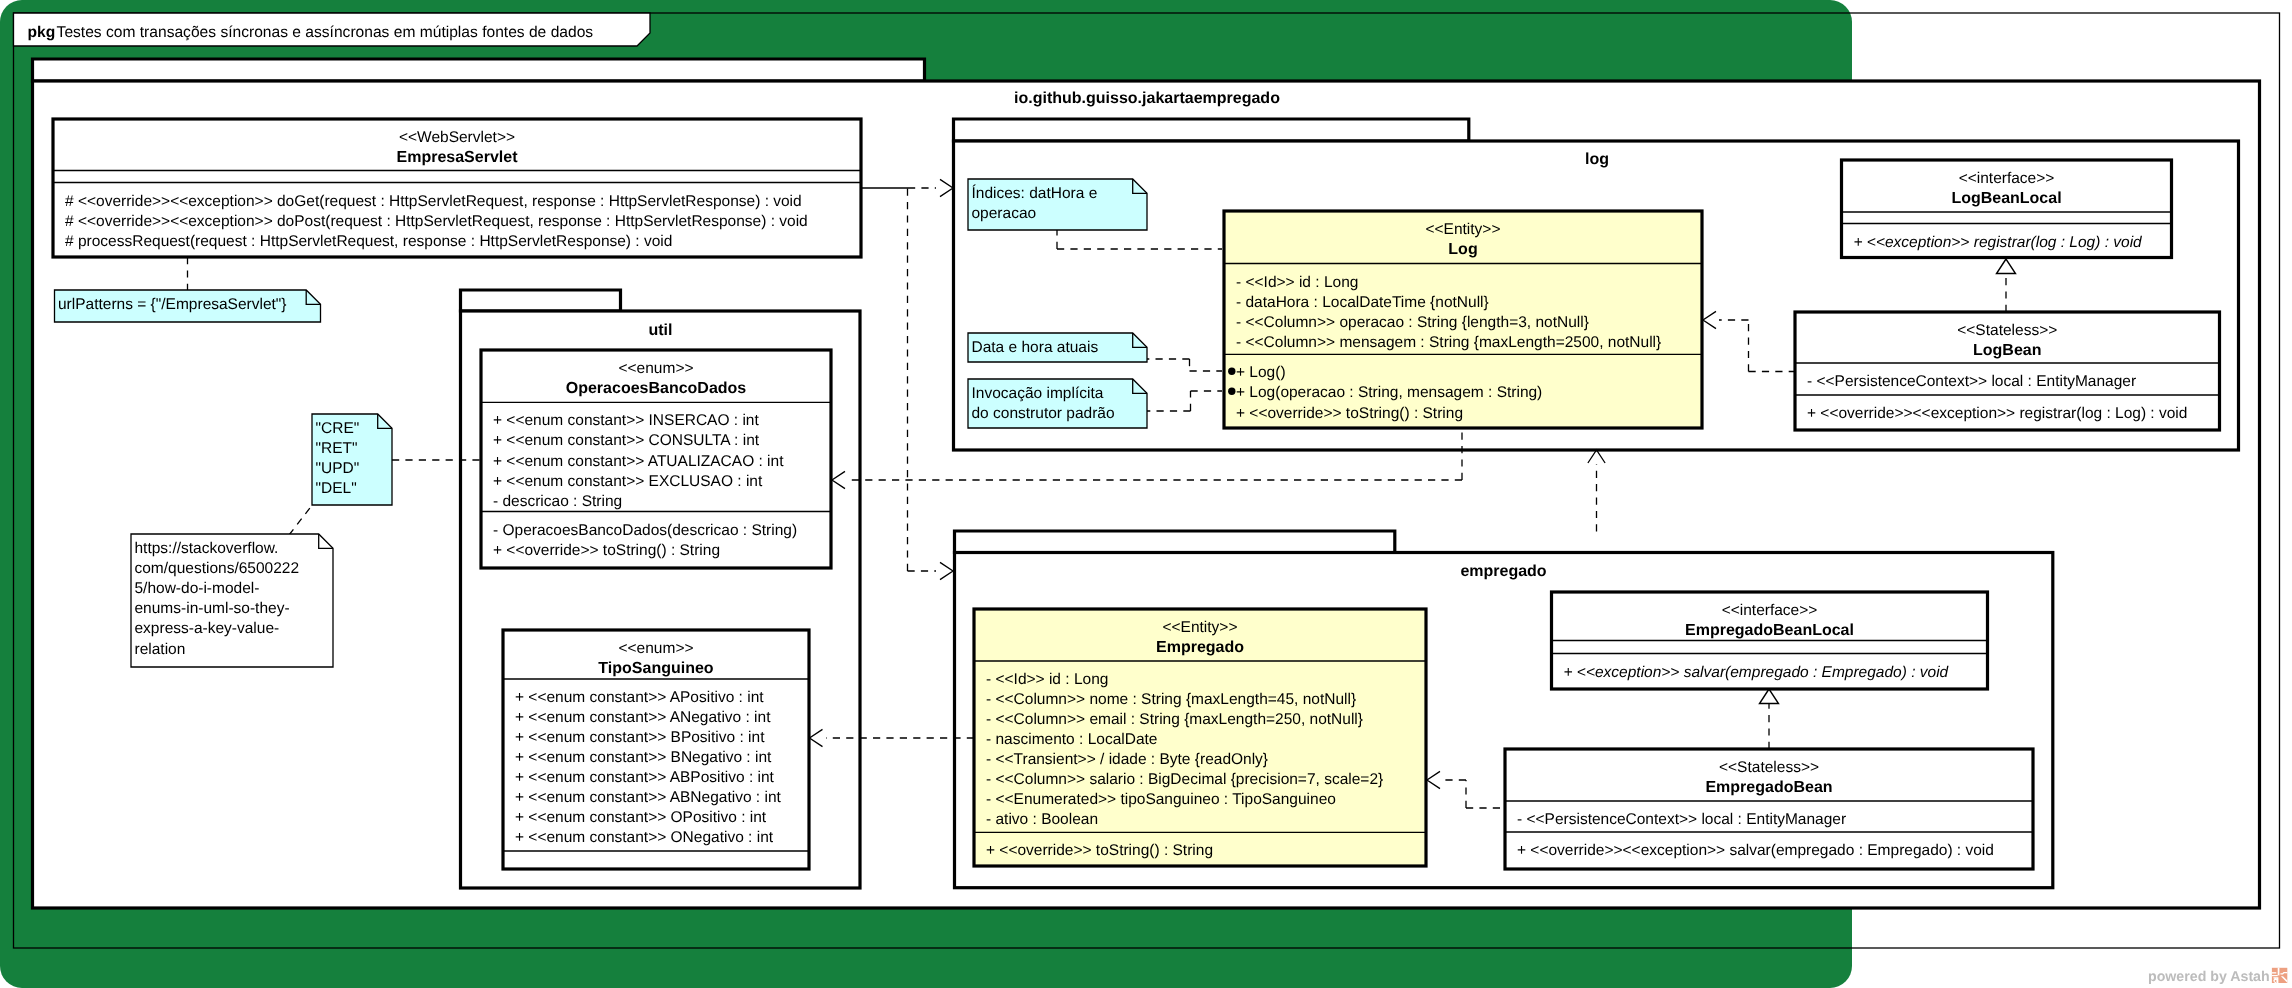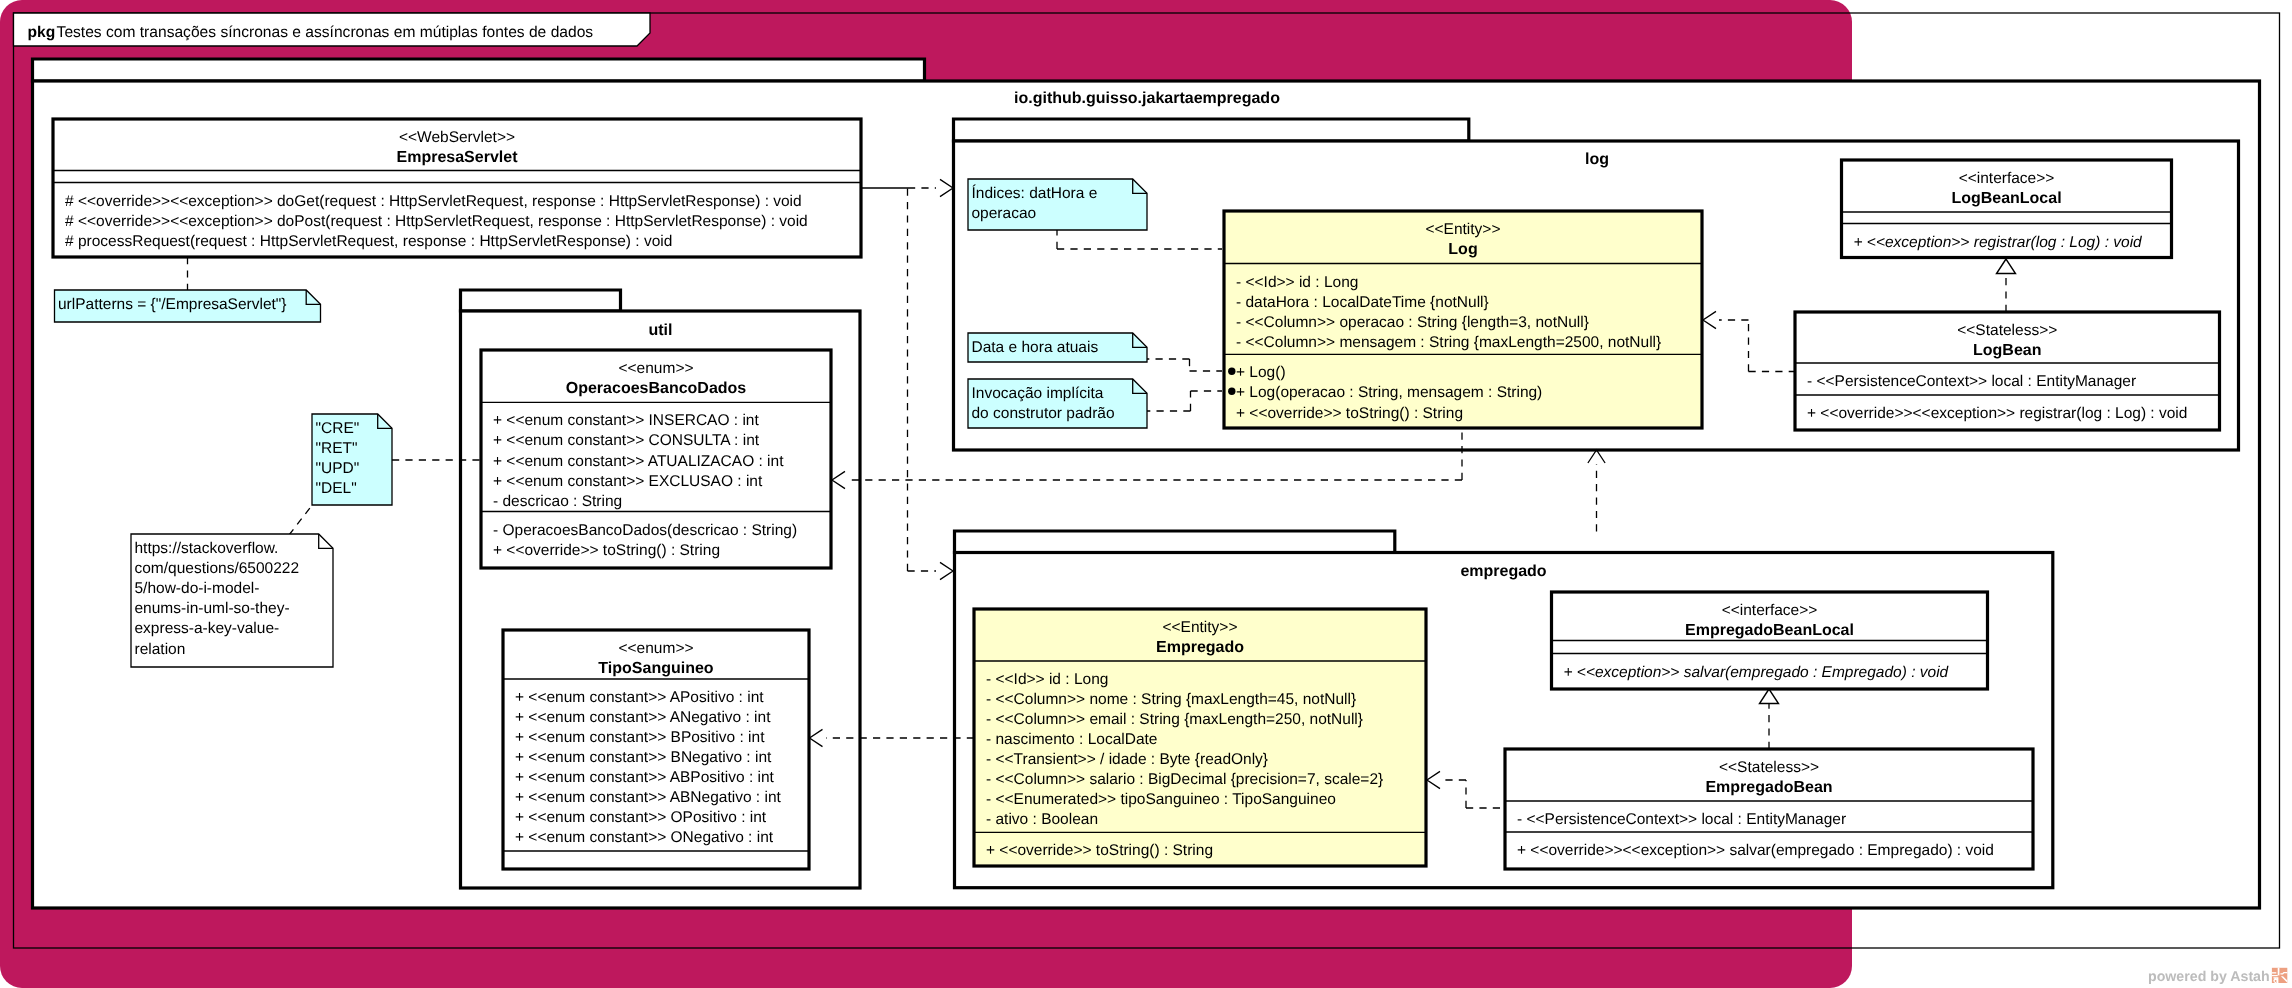--- a/index.html
+++ b/index.html
@@ -1,19 +1,19 @@
 <!DOCTYPE html>
 <html><head>
 <meta charset="utf-8">
 <title>UML Class Diagram</title>
 <style>
   html,body{margin:0;padding:0;background:#ffffff;-webkit-font-smoothing:antialiased;}
   *{-webkit-font-smoothing:antialiased;}
   body{width:2292px;height:988px;overflow:hidden;}
-  #stage{position:relative;width:1852px;height:988px;background:#be185d;border-radius:22px;}
+  #stage{position:relative;width:1852px;height:988px;background:#15803d;border-radius:22px;}
   svg#root{position:absolute;left:0;top:0;width:2292px;height:988px;
            font-family:"Liberation Sans",sans-serif;}
   svg#root text{dominant-baseline:alphabetic;white-space:pre;
     -webkit-font-smoothing:antialiased;text-rendering:geometricPrecision;}
   svg#root{fill:#000000;}
   #stage{will-change:transform;}
 </style>
 </head>
 <body>
 

